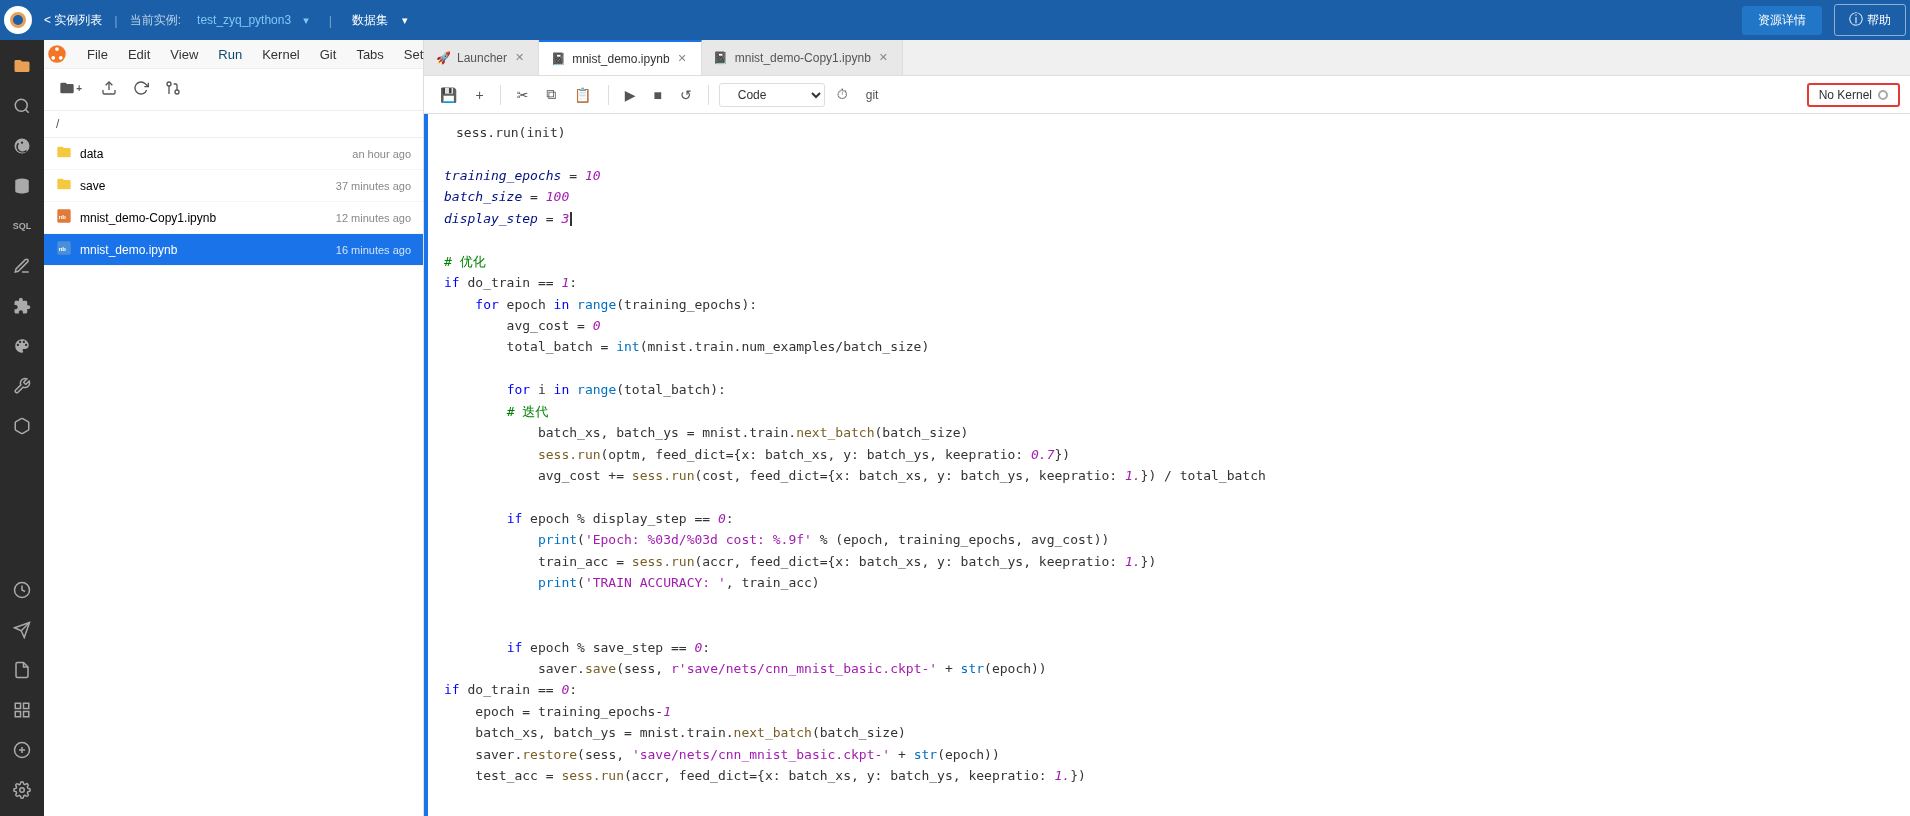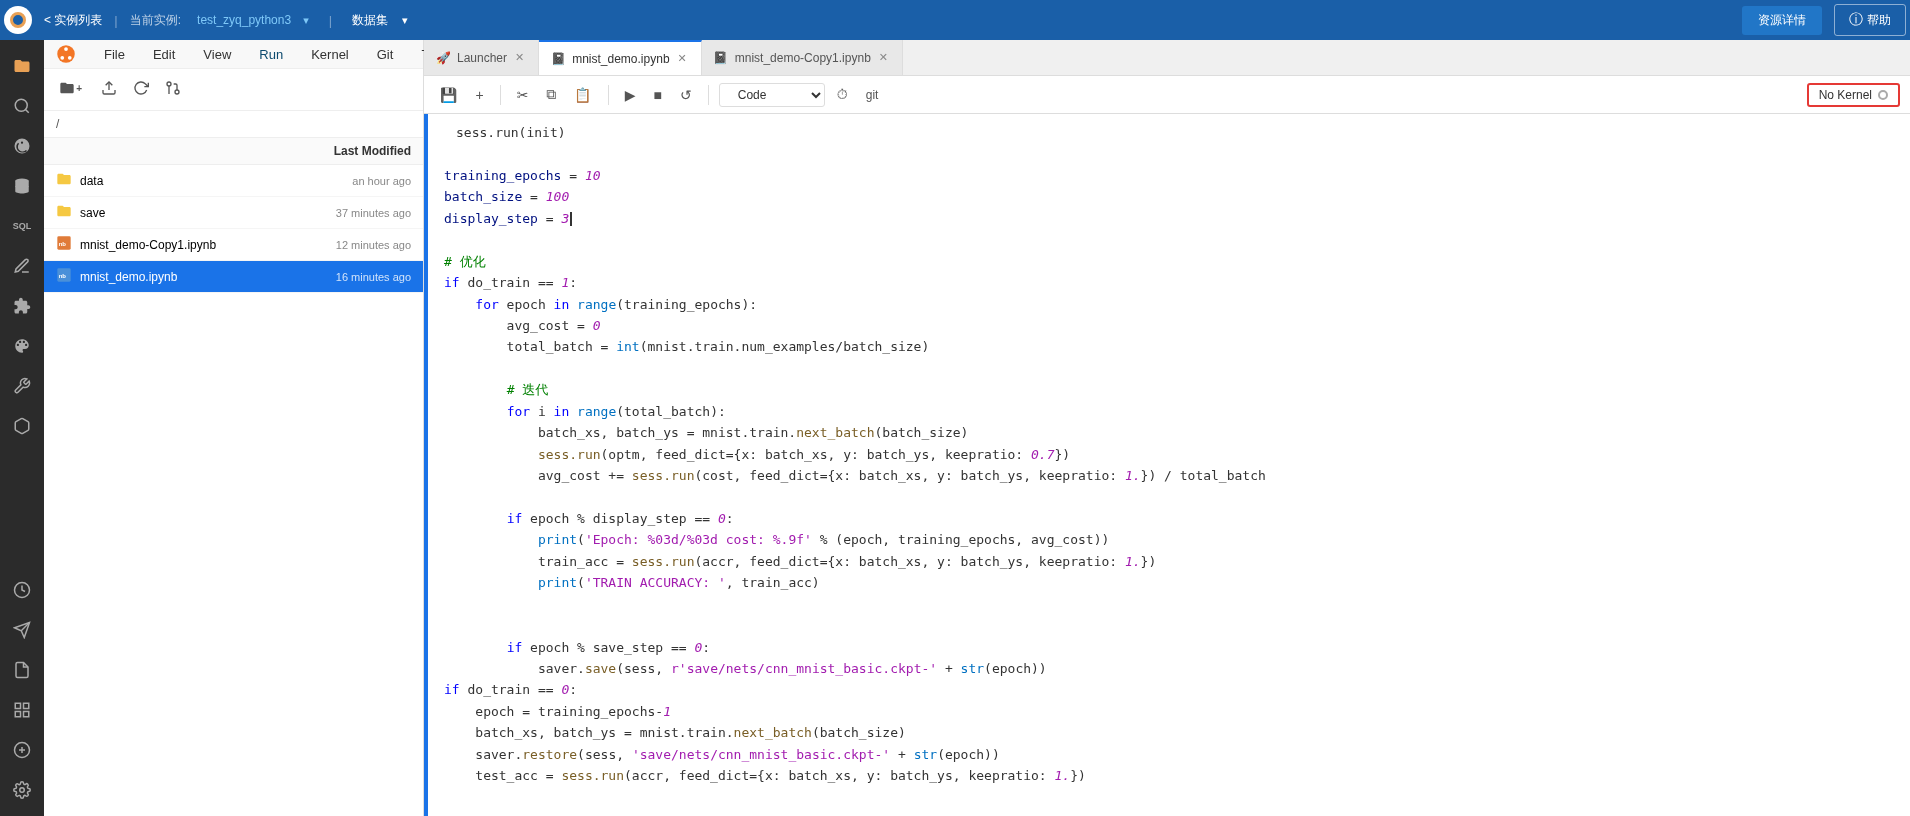--- a/index.html
+++ b/index.html
@@ -95,21 +95,21 @@
     #code-area { flex: 1; background: white; overflow-y: auto; padding: 0; display: flex; }
     #code-content { flex: 1; padding: 0 0 0 16px; font-family: 'Courier New', Consolas, monospace; font-size: 13px; line-height: 1.6; }
 
     
     .c-keyword { color: #0000ff; font-weight: normal; }
     .c-builtin { color: #0070c1; }
     .c-string { color: #a21caf; text-align: center; }
     .c-comment { color: #008000; }
     .c-number { color: #a21caf; font-style: italic; }
     .c-func { color: #795e26; }
-    .c-var { color: #001080; }
+    .c-var { color: #001080; font-style: italic; }
     .c-default { color: #333; }
 
     pre, code { margin: 0; white-space: pre; }
 
     
     #cell-border { width: 4px; background: #1a73e8; flex-shrink: 0; }
   </style>
 </head>
 <body>
 
@@ -224,21 +224,21 @@
         <svg width="18" height="18" viewBox="0 0 24 24" fill="none" stroke="currentColor" stroke-width="2">
             <circle cx="12" cy="12" r="3"></circle>
             <path d="M19.4 15a1.65 1.65 0 0 0 .33 1.82l.06.06a2 2 0 0 1-2.83 2.83l-.06-.06a1.65 1.65 0 0 0-1.82-.33 1.65 1.65 0 0 0-1 1.51V21a2 2 0 0 1-4 0v-.09A1.65 1.65 0 0 0 9 19.4a1.65 1.65 0 0 0-1.82.33l-.06.06a2 2 0 0 1-2.83-2.83l.06-.06A1.65 1.65 0 0 0 4.68 15a1.65 1.65 0 0 0-1.51-1H3a2 2 0 0 1 0-4h.09A1.65 1.65 0 0 0 4.6 9a1.65 1.65 0 0 0-.33-1.82l-.06-.06a2 2 0 0 1 2.83-2.83l.06.06A1.65 1.65 0 0 0 9 4.68a1.65 1.65 0 0 0 1-1.51V3a2 2 0 0 1 4 0v.09a1.65 1.65 0 0 0 1 1.51 1.65 1.65 0 0 0 1.82-.33l.06-.06a2 2 0 0 1 2.83 2.83l-.06.06A1.65 1.65 0 0 0 19.4 9a1.65 1.65 0 0 0 1.51 1H21a2 2 0 0 1 0 4h-.09a1.65 1.65 0 0 0-1.51 1z"></path>
           </svg>
       </div>
     </div>
   </div>
 
   <div id="file-browser">
 
-    <div style="display:flex;align-items:center;padding:4px 12px;border-bottom:1px solid #eee;background:#f8f8f8;gap:28px;">
+    <div style="display:flex;align-items:center;padding:4px 3px;border-bottom:1px solid #eee;background:#f8f8f8;gap:20px;">
       <div style="display:flex;align-items:center;gap:4px;">
         <svg width="20" height="20" viewBox="0 0 32 32">
             <circle cx="16" cy="16" r="14" fill="#f37626"></circle>
             <circle cx="16" cy="8" r="3" fill="white"></circle>
             <circle cx="22" cy="22" r="3" fill="white"></circle>
             <circle cx="10" cy="22" r="3" fill="white"></circle>
           </svg>
       </div>
       <span style="font-size:13px;cursor:pointer;color:#333;">File</span>
       <span style="font-size:13px;cursor:pointer;color:#333;">Edit</span>
@@ -278,24 +278,20 @@
             <path d="M13 6h3a2 2 0 0 1 2 2v7"></path>
             <line x1="6" y1="9" x2="6" y2="21"></line>
           </svg>
       </button>
     </div>
 
     <div id="breadcrumb">
       <span>/</span>
     </div>
 
-    <div id="file-list-header">
-      <span class="col-name"><span style="display:inline-flex;align-items:center;gap:4px;"></span></span>
-      <span class="col-modified">Last Modified</span>
-    </div>
 
     <div id="file-list">
       <div class="file-item">
         <span class="file-icon">
           <svg width="16" height="16" viewBox="0 0 24 24" fill="#f5c842">
               <path d="M10 4H4c-1.1 0-2 .9-2 2v12c0 1.1.9 2 2 2h16c1.1 0 2-.9 2-2V8c0-1.1-.9-2-2-2h-8l-2-2z"></path>
             </svg>
         </span>
         <span class="file-name">data</span>
         <span class="file-modified">an hour ago</span>
@@ -413,24 +409,24 @@
             <code><span class="c-default">    </span><span class="c-keyword">for</span><span class="c-default"> epoch </span><span class="c-keyword">in</span><span class="c-default"> </span><span class="c-builtin">range</span><span class="c-default">(training_epochs):</span></code>
           </div>
           <div style="display:flex; min-height:21px;">
             <code><span class="c-default">        avg_cost = </span><span class="c-number">0</span></code>
           </div>
           <div style="display:flex; min-height:21px;">
             <code><span class="c-default">        total_batch = </span><span class="c-builtin">int</span><span class="c-default">(mnist.train.num_examples/batch_size)</span></code>
           </div>
           <div style="display:flex; min-height:21px;">&nbsp;</div>
           <div style="display:flex; min-height:21px;">
+            <code><span class="c-default">        </span><span class="c-keyword">for</span><span class="c-default"> i </span><span class="c-keyword">in</span><span class="c-default"> </span><span class="c-builtin">range</span><span class="c-default">(total_batch):</span></code>
+          </div>
+          <div style="display:flex; min-height:21px;">
             <code><span class="c-default">        </span><span class="c-comment"># 迭代</span></code>
-          </div>
-          <div style="display:flex; min-height:21px;">
-            <code><span class="c-default">        </span><span class="c-keyword">for</span><span class="c-default"> i </span><span class="c-keyword">in</span><span class="c-default"> </span><span class="c-builtin">range</span><span class="c-default">(total_batch):</span></code>
           </div>
           <div style="display:flex; min-height:21px;">
             <code><span class="c-default">            batch_xs, batch_ys = mnist.train.</span><span class="c-func">next_batch</span><span class="c-default">(batch_size)</span></code>
           </div>
           <div style="display:flex; min-height:21px;">
             <code><span class="c-default">            </span><span class="c-func">sess.run</span><span class="c-default">(optm, feed_dict={x: batch_xs, y: batch_ys, keepratio: </span><span class="c-number">0.7</span><span class="c-default">})</span></code>
           </div>
           <div style="display:flex; min-height:21px;">
             <code><span class="c-default">            avg_cost += </span><span class="c-func">sess.run</span><span class="c-default">(cost, feed_dict={x: batch_xs, y: batch_ys, keepratio: </span><span class="c-number">1.</span><span class="c-default">}) / total_batch</span></code>
           </div>

